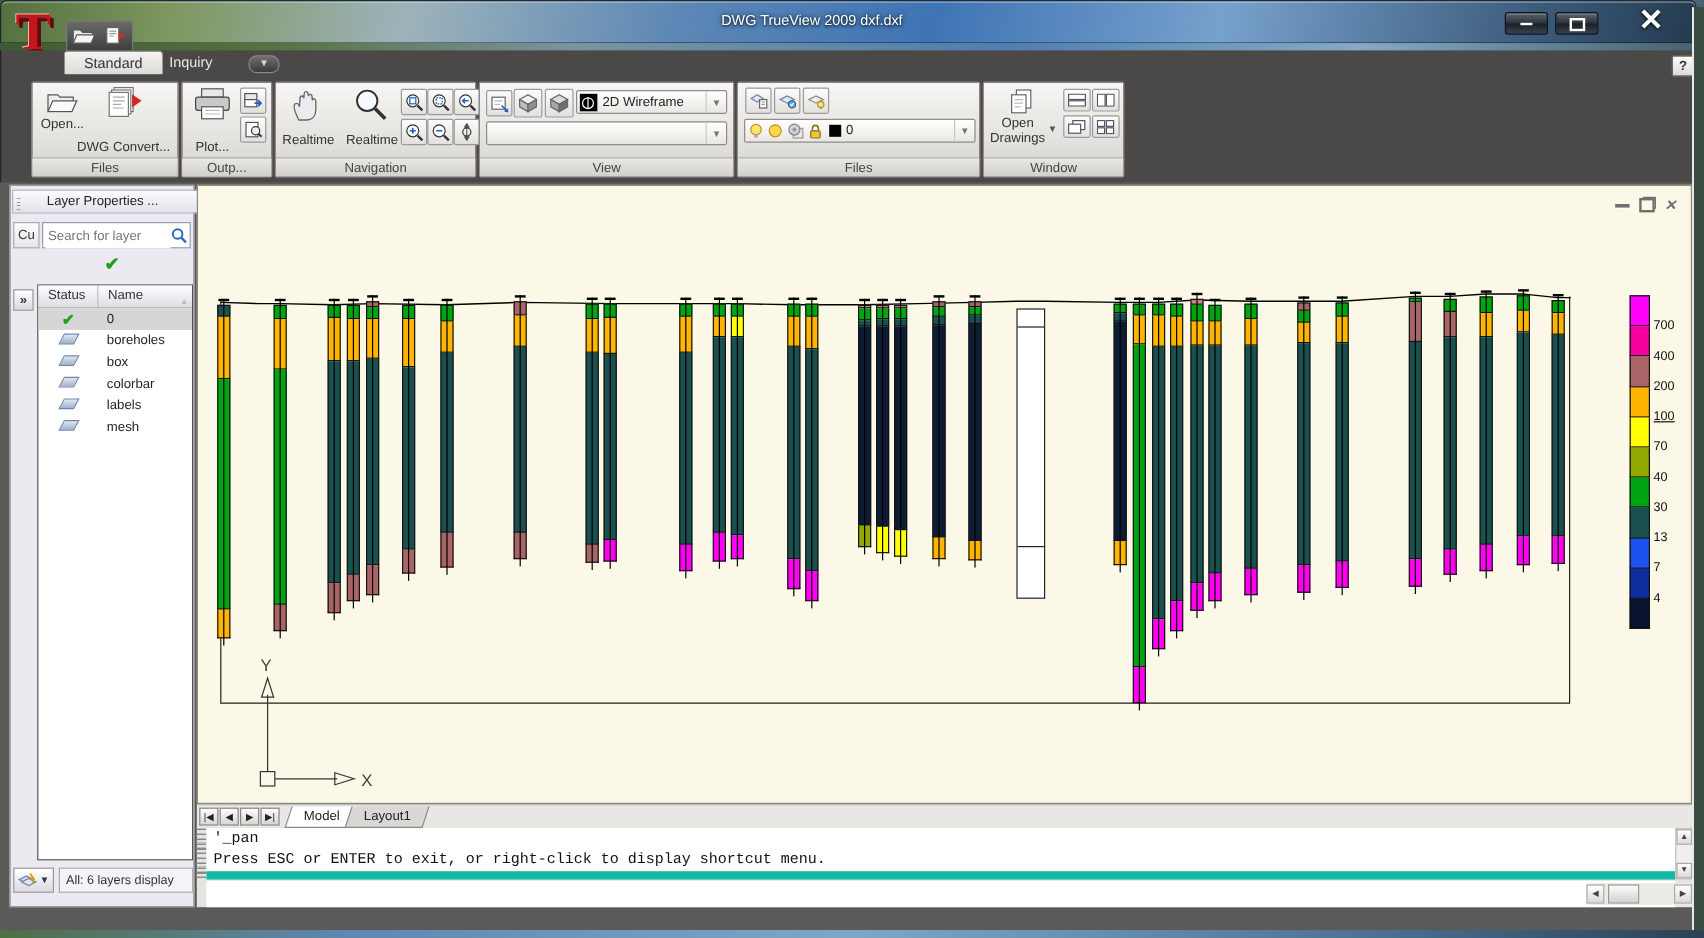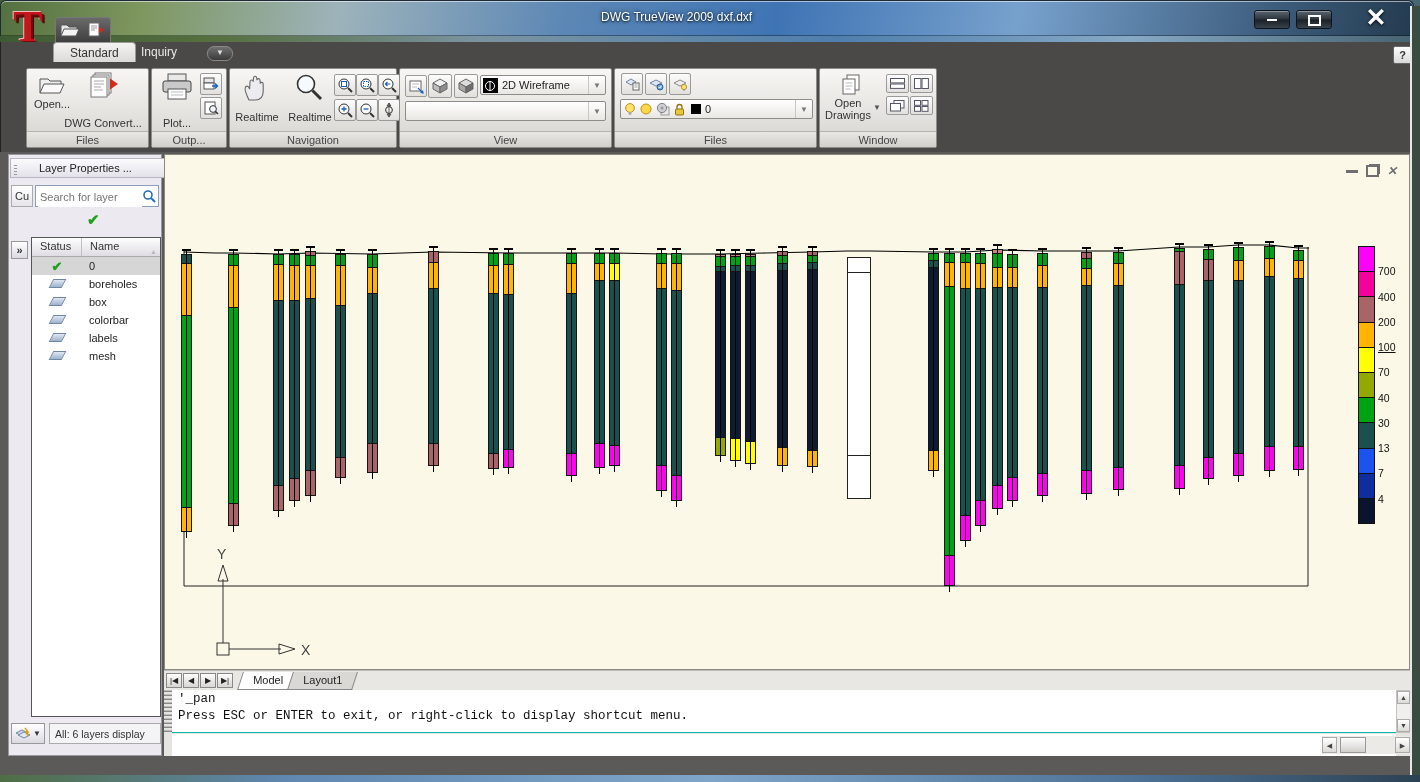--- a/index.html
+++ b/index.html
@@ -100,21 +100,21 @@
   .mtabs{position:absolute;left:164px;top:670px;width:1246px;height:20px;background:#e9e7e3;border-top:1px solid #bbb;box-sizing:border-box;font-size:11px;}
   .vcr{position:absolute;top:2px;width:16px;height:15px;background:linear-gradient(#fdfdfd,#d8d6d2);border:1px solid #888;
      box-sizing:border-box;text-align:center;line-height:13px;font-size:8px;color:#222;}
   .mtab{position:absolute;top:1px;height:18px;line-height:17px;padding:0 12px;border:1px solid #888;border-top:none;
      transform:skewX(-18deg);background:#dad8d4;box-sizing:border-box;}
   .mtab span{display:inline-block;transform:skewX(18deg);font-size:11px;color:#222;}
   .mtab.active{background:#fff;}
   
   .cmd{position:absolute;left:164px;top:690px;width:1246px;height:66px;background:#e6e4e0;}
   .cmd-grip{position:absolute;left:0;top:0;width:8px;height:44px;background:repeating-linear-gradient(#bbb 0 1px,#888 1px 2px,transparent 2px 4px);}
-  .cmd-text{position:absolute;left:8px;top:0;width:1224px;height:43px;background:#fff;border-bottom:1px solid #14b8a6;
+  .cmd-text{position:absolute;left:8px;top:0;width:1224px;height:43px;background:#fff;border-bottom:7px solid #14b8a6;
      font-family:"Liberation Mono","DejaVu Sans Mono",monospace;font-size:12.5px;color:#111;padding:2px 0 0 6px;box-sizing:border-box;}
   .cmd-text div{height:17px;white-space:pre;}
   .cmd-input{position:absolute;left:8px;top:44px;width:1224px;height:22px;background:#fff;}
   .vsb{position:absolute;left:1232px;top:0;width:15px;height:43px;background:#f0efed;border:1px solid #c5c3bf;box-sizing:border-box;}
   .vsb .up,.vsb .dn{position:absolute;left:0;width:13px;height:13px;background:linear-gradient(#fff,#dcdad6);border:1px solid #aaa;
      font-size:7px;color:#444;text-align:center;line-height:12px;box-sizing:border-box;}
   .vsb .up{top:0;} .vsb .dn{bottom:0;}
   .hsb{position:absolute;left:1158px;top:46px;width:88px;height:18px;background:#eceae6;display:flex;align-items:center;}
   .hsb .hbtn{width:15px;height:16px;background:linear-gradient(#fff,#dcdad6);border:1px solid #aaa;font-size:7px;color:#444;
      text-align:center;line-height:15px;box-sizing:border-box;}

